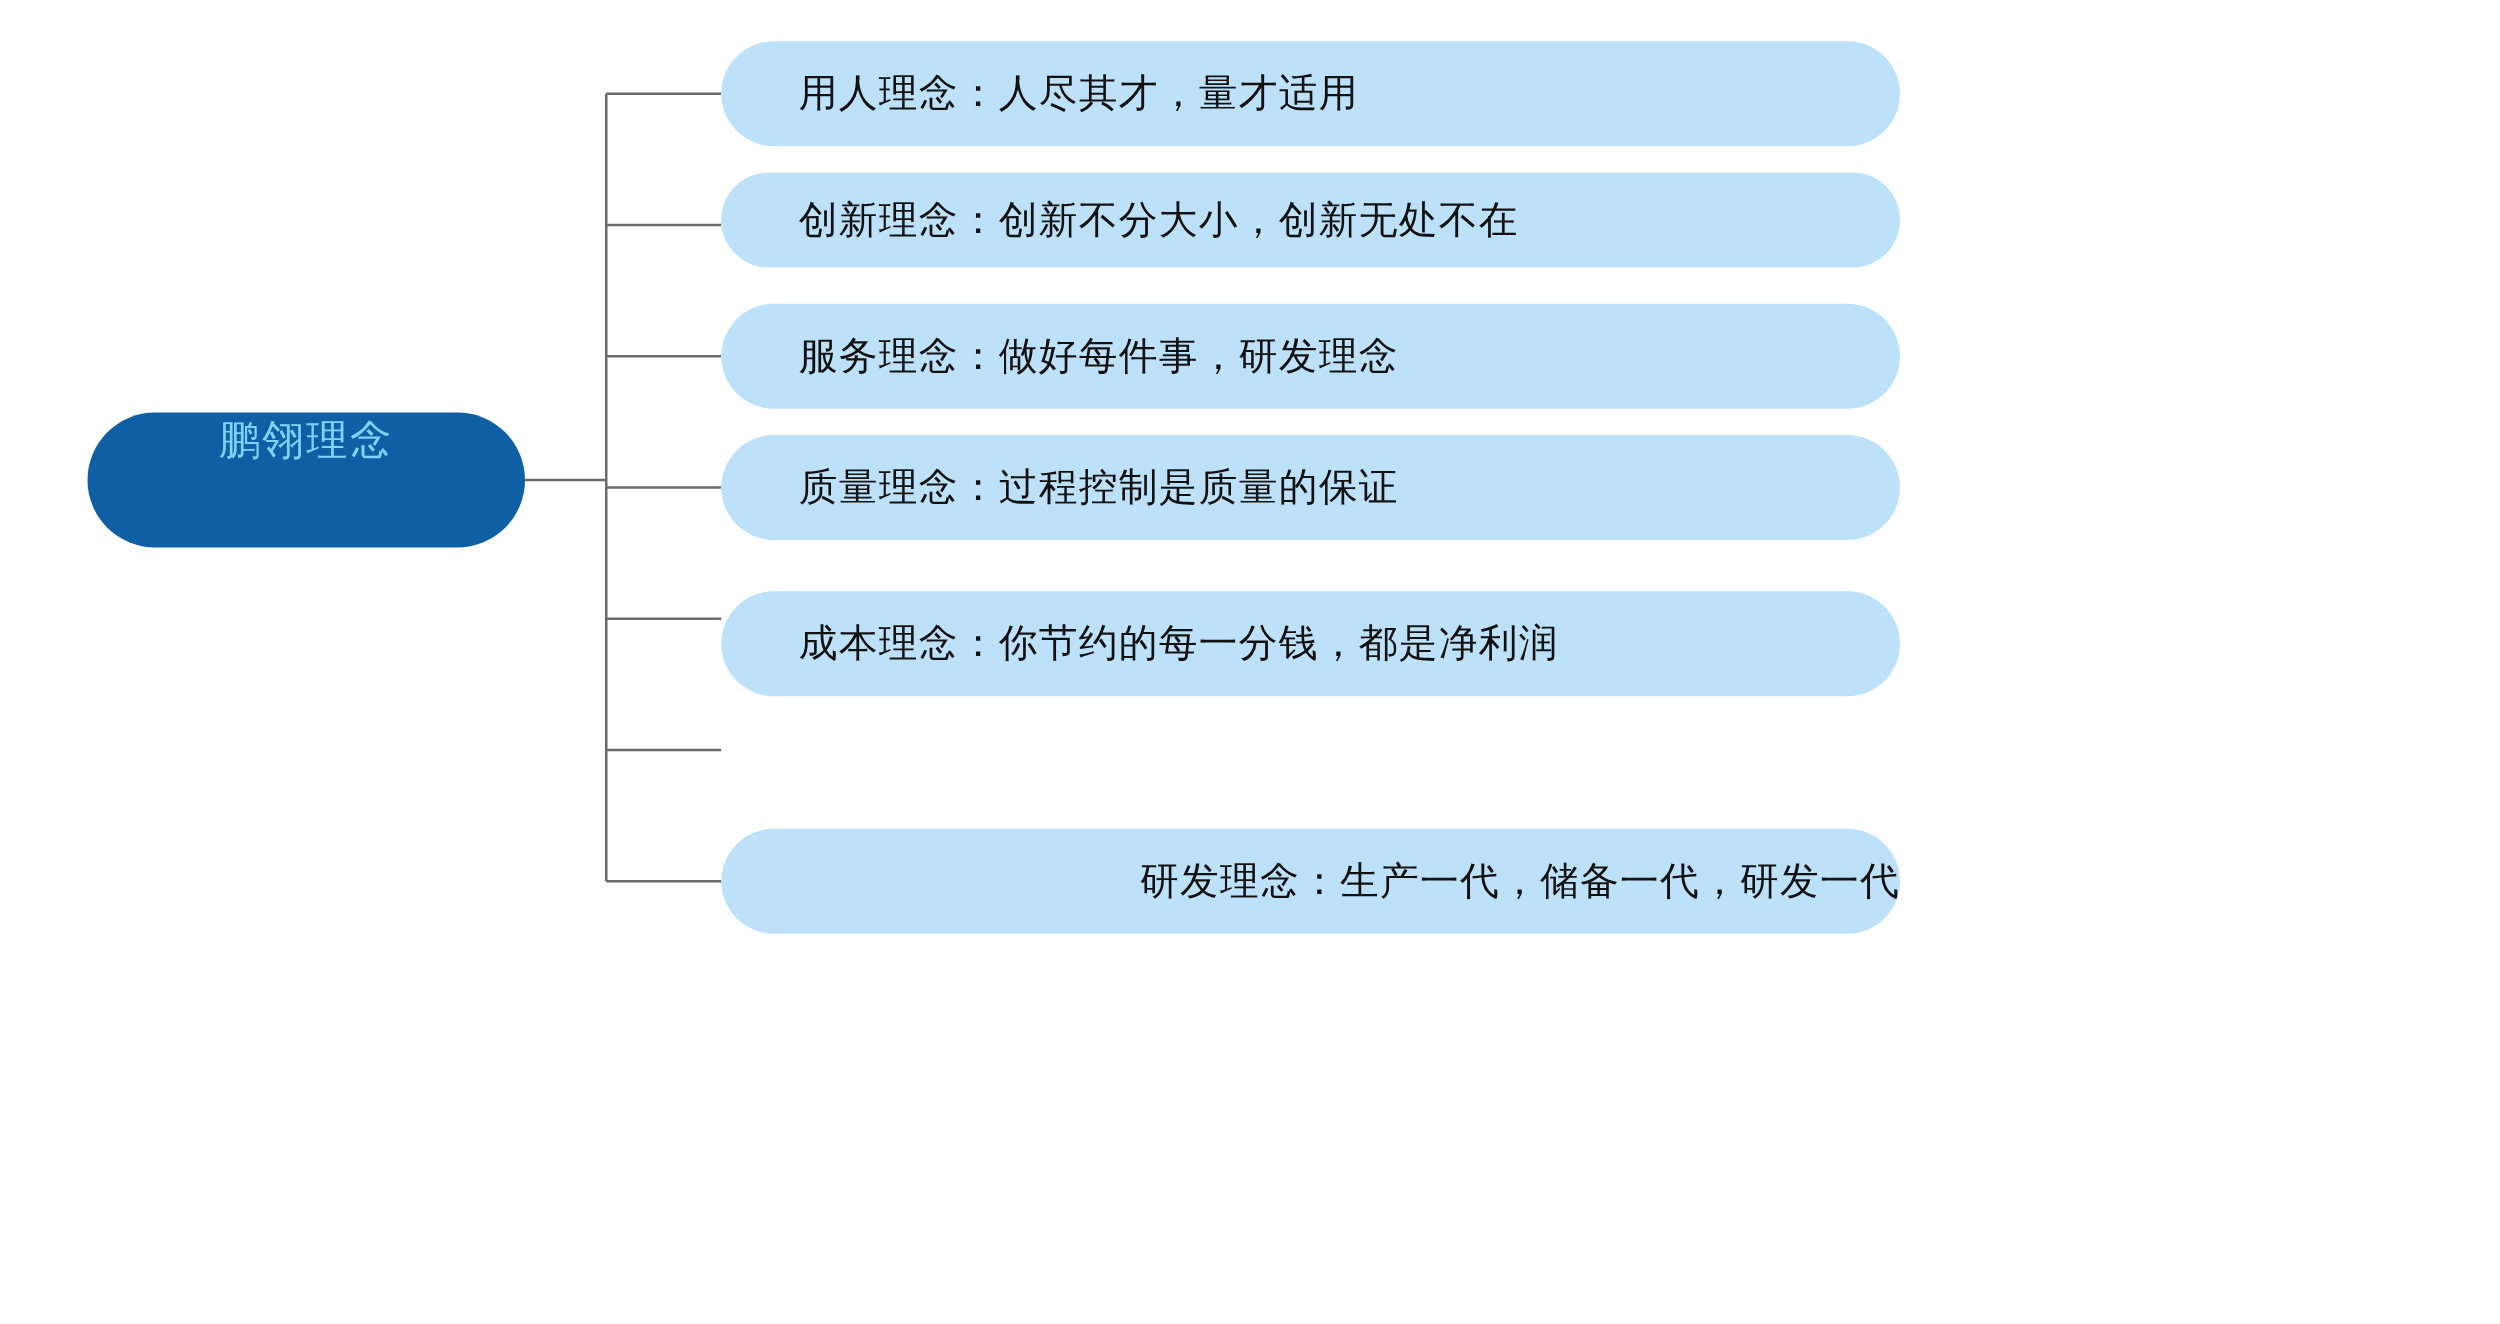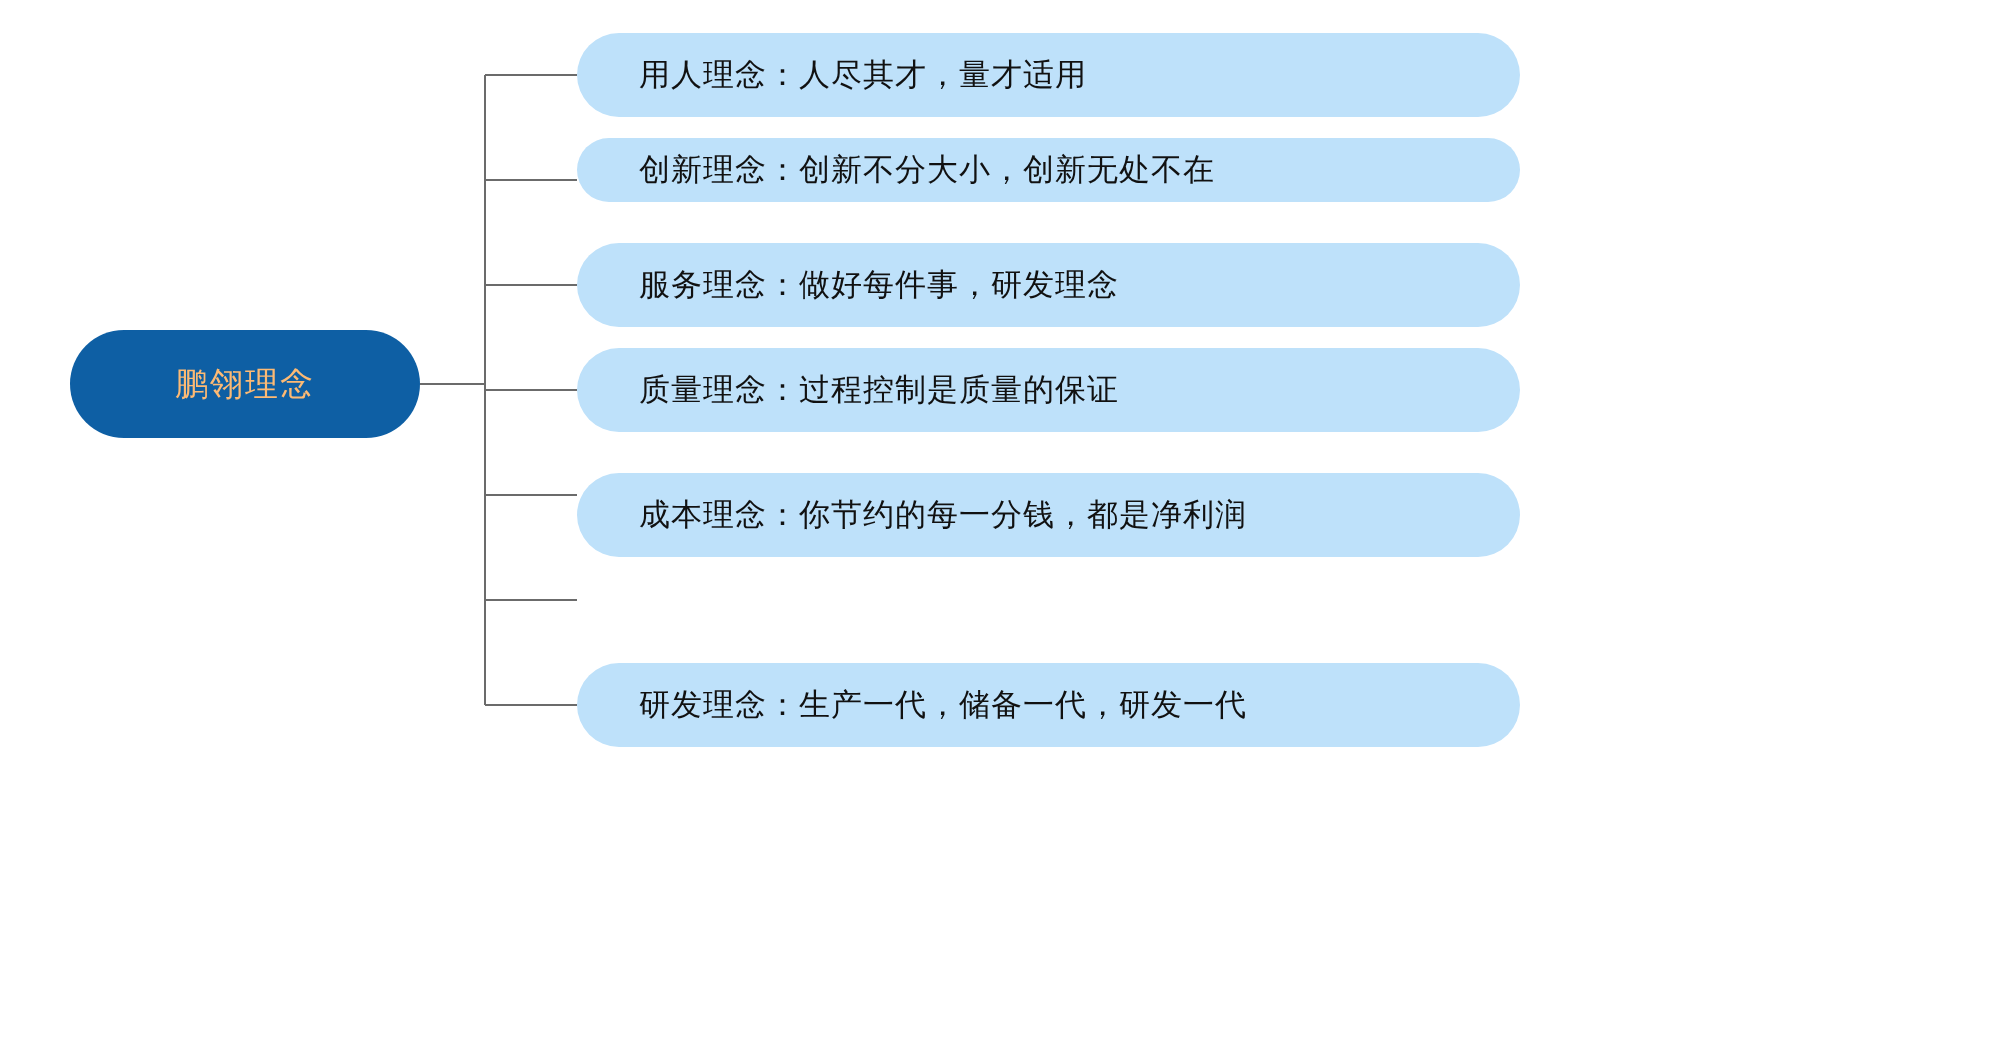--- a/index.html
+++ b/index.html
@@ -25,25 +25,24 @@
     position: absolute;
     left: 0;
     top: 0;
     width: 2000px;
     height: 1059px;
     pointer-events: none;
   }
   .root-node {
     position: absolute;
     display: flex;
-    align-items: center;
     justify-content: center;
     box-sizing: border-box;
     border-radius: 9999px;
-    color: #fdba74;
+    color: #7dd3fc;
     font-size: 33px;
     letter-spacing: 2px;
     font-weight: 400;
   }
   .branch-node {
     position: absolute;
     display: flex;
     align-items: center;
     box-sizing: border-box;
     border-radius: 9999px;
@@ -78,34 +77,34 @@
   </svg>
 
   <div class="root-node" style="left:70px; top:330px; width:350px; height:108px; background:#0E5FA4;">
     <span>鹏翎理念</span>
   </div>
 
   <div class="branch-node" style="left:577px; top:33px; width:943px; height:84px; background:#BEE1FA;">
     <span class="branch-label">用人理念：人尽其才，量才适用</span>
   </div>
 
-  <div class="branch-node" style="left:577px; top:138px; width:943px; height:64px; background:#BEE1FA;">
+  <div class="branch-node" style="left:577px; top:138px; width:943px; height:76px; background:#BEE1FA;">
     <span class="branch-label">创新理念：创新不分大小，创新无处不在</span>
   </div>
 
   <div class="branch-node" style="left:577px; top:243px; width:943px; height:84px; background:#BEE1FA;">
     <span class="branch-label">服务理念：做好每件事，研发理念</span>
   </div>
 
   <div class="branch-node" style="left:577px; top:348px; width:943px; height:84px; background:#BEE1FA;">
     <span class="branch-label">质量理念：过程控制是质量的保证</span>
   </div>
 
   <div class="branch-node" style="left:577px; top:453px; width:943px; height:84px; background:#BEE1FA;margin-top:20px;">
     <span class="branch-label">成本理念：你节约的每一分钱，都是净利润</span>
   </div>
 
 
-  <div class="branch-node" style="left:577px; top:663px; width:943px; height:84px; background:#BEE1FA;">
+  <div class="branch-node" style="left:577px; top:663px; width:943px; height:84px; background:#BEE1FA;justify-content:flex-end;">
     <span class="branch-label">研发理念：生产一代，储备一代，研发一代</span>
   </div>
 
 </div>
 
 </body></html>

